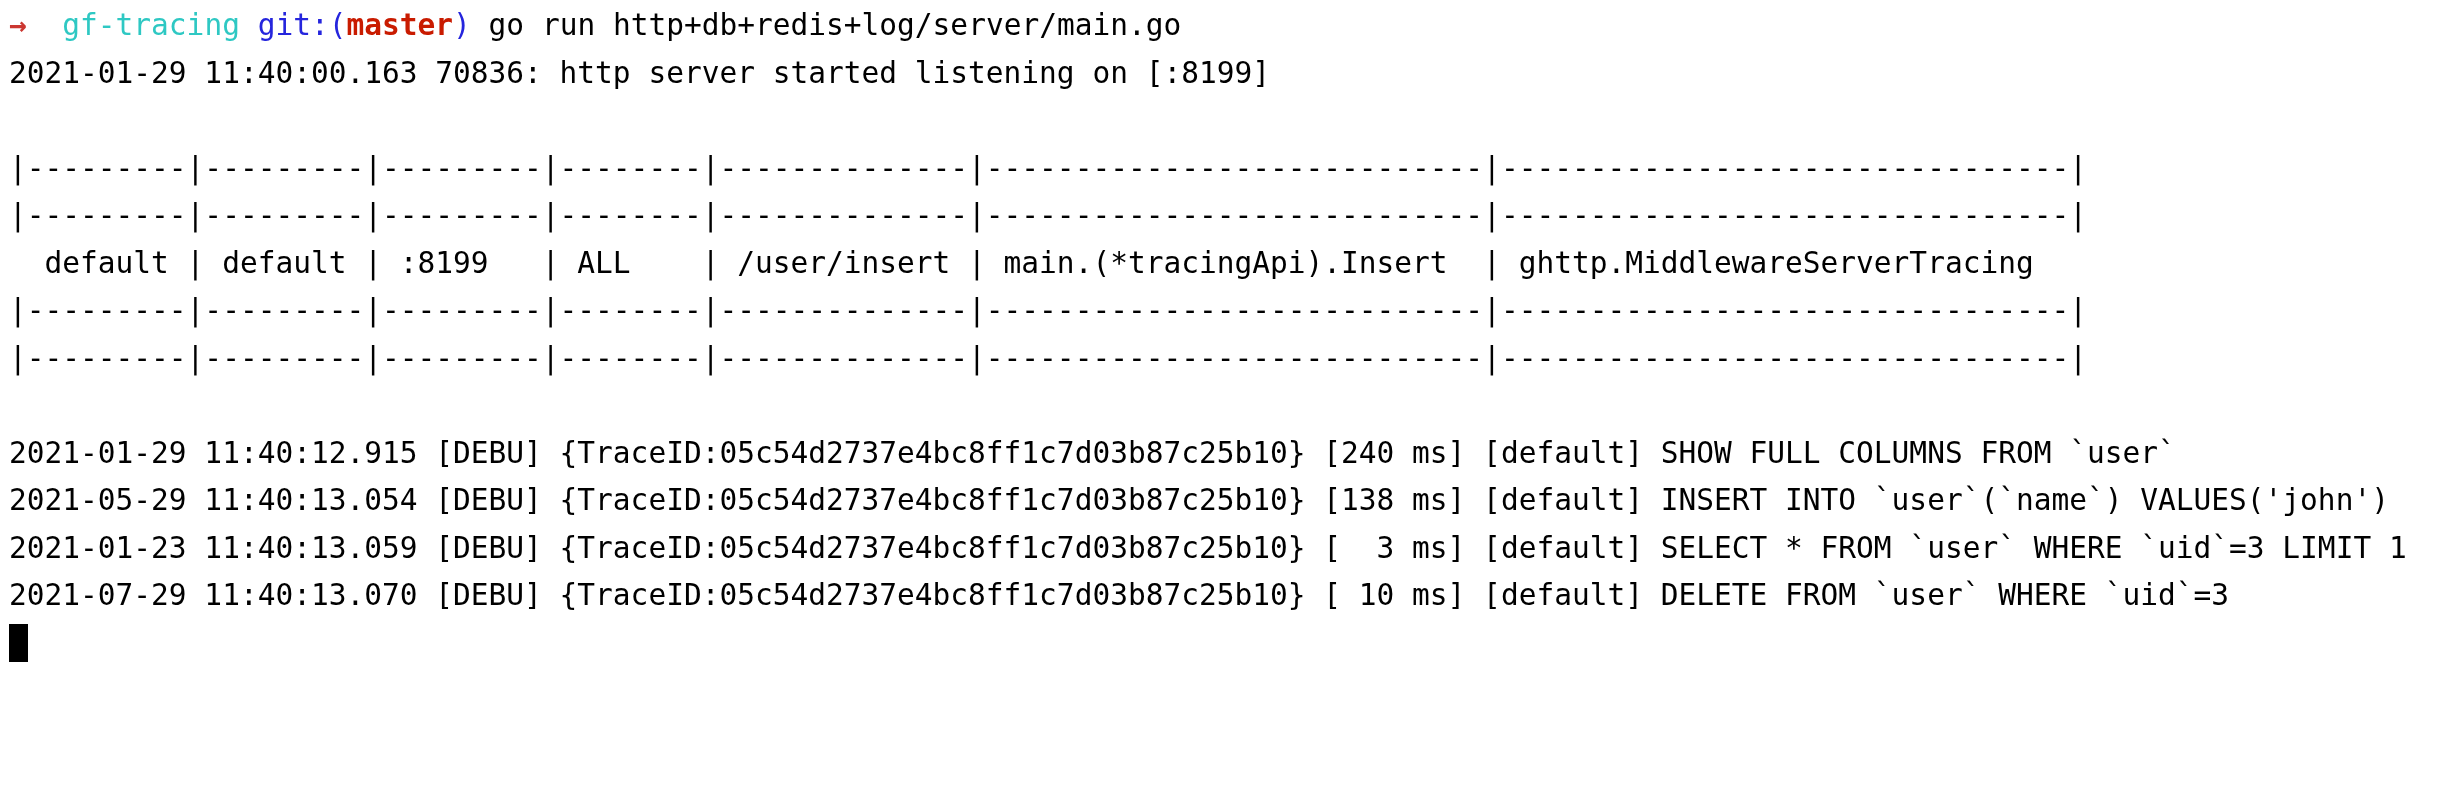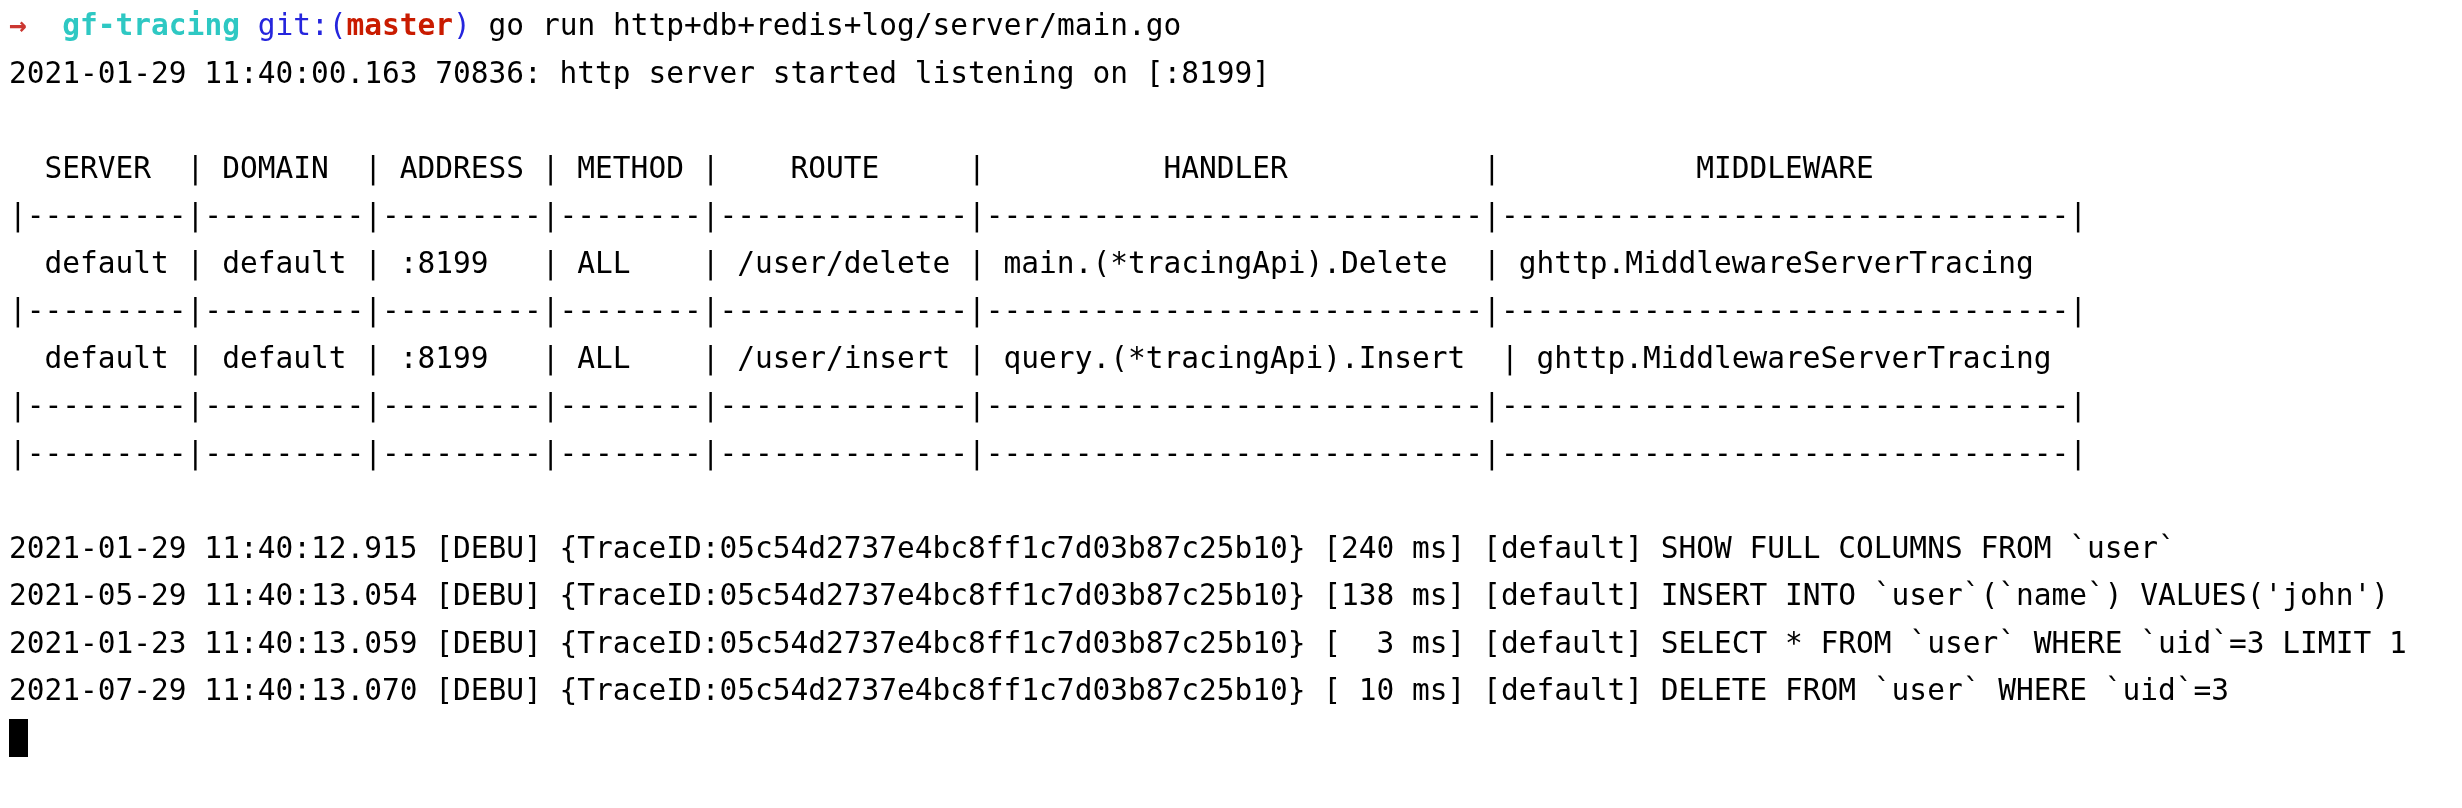--- a/index.html
+++ b/index.html
@@ -16,21 +16,21 @@
     line-height: 47.5px;
     color: #000000;
     background: var(--background, #ffffff);
   }
   .line {
     white-space: pre;
     height: 47.5px;
     font-weight: 500;
   }
   .c-arrow  { color: var(--prompt-arrow, #cb3731); font-weight: bold; }
-  .c-dir    { color: var(--directory-cyan, #2ec8c3); font-weight: bold; }
+  .c-dir    { color: var(--directory-cyan, #2ec8c3); font-weight: normal; }
   .c-git    { color: var(--git-blue, #2525dd); font-weight: normal; }
   .c-branch { color: var(--branch-red, #c91b00); font-weight: bold; }
   .cursor {
     display: inline-block;
     width: 19px; height: 38px;
     margin-top: 4px;
     background: var(--cursor, #000000);
     vertical-align: top;
   }
 </style>
@@ -38,25 +38,23 @@
 <body>
 
 <div class="terminal">
 
   <div class="line"><span class="c-arrow">→  </span><span class="c-dir">gf-tracing </span><span class="c-git">git:(</span><span class="c-branch">master</span><span class="c-git">) </span><span>go run http+db+redis+log/server/main.go</span></div>
 
   <div class="line">2021-01-29 11:40:00.163 70836: http server started listening on [:8199]</div>
 
   <div class="line"></div>
 
-  <div class="line">  SERVER  | DOMAIN  | ADDRESS | METHOD |    ROUTE     |          HANDLER           |           MIDDLEWARE</div>
   <div class="line">|---------|---------|---------|--------|--------------|----------------------------|--------------------------------|</div>
-  <div class="line">  default | default | :8199   | ALL    | /user/delete | main.(*tracingApi).Delete  | ghttp.MiddlewareServerTracing</div>
   <div class="line">|---------|---------|---------|--------|--------------|----------------------------|--------------------------------|</div>
-  <div class="line">  default | default | :8199   | ALL    | /user/insert | query.(*tracingApi).Insert  | ghttp.MiddlewareServerTracing</div>
+  <div class="line">  default | default | :8199   | ALL    | /user/insert | main.(*tracingApi).Insert  | ghttp.MiddlewareServerTracing</div>
   <div class="line">|---------|---------|---------|--------|--------------|----------------------------|--------------------------------|</div>
   <div class="line">|---------|---------|---------|--------|--------------|----------------------------|--------------------------------|</div>
 
   <div class="line"></div>
 
   <div class="line">2021-01-29 11:40:12.915 [DEBU] {TraceID:05c54d2737e4bc8ff1c7d03b87c25b10} [240 ms] [default] SHOW FULL COLUMNS FROM `user`</div>
   <div class="line">2021-05-29 11:40:13.054 [DEBU] {TraceID:05c54d2737e4bc8ff1c7d03b87c25b10} [138 ms] [default] INSERT INTO `user`(`name`) VALUES('john')</div>
   <div class="line">2021-01-23 11:40:13.059 [DEBU] {TraceID:05c54d2737e4bc8ff1c7d03b87c25b10} [  3 ms] [default] SELECT * FROM `user` WHERE `uid`=3 LIMIT 1</div>
   <div class="line">2021-07-29 11:40:13.070 [DEBU] {TraceID:05c54d2737e4bc8ff1c7d03b87c25b10} [ 10 ms] [default] DELETE FROM `user` WHERE `uid`=3</div>
 

